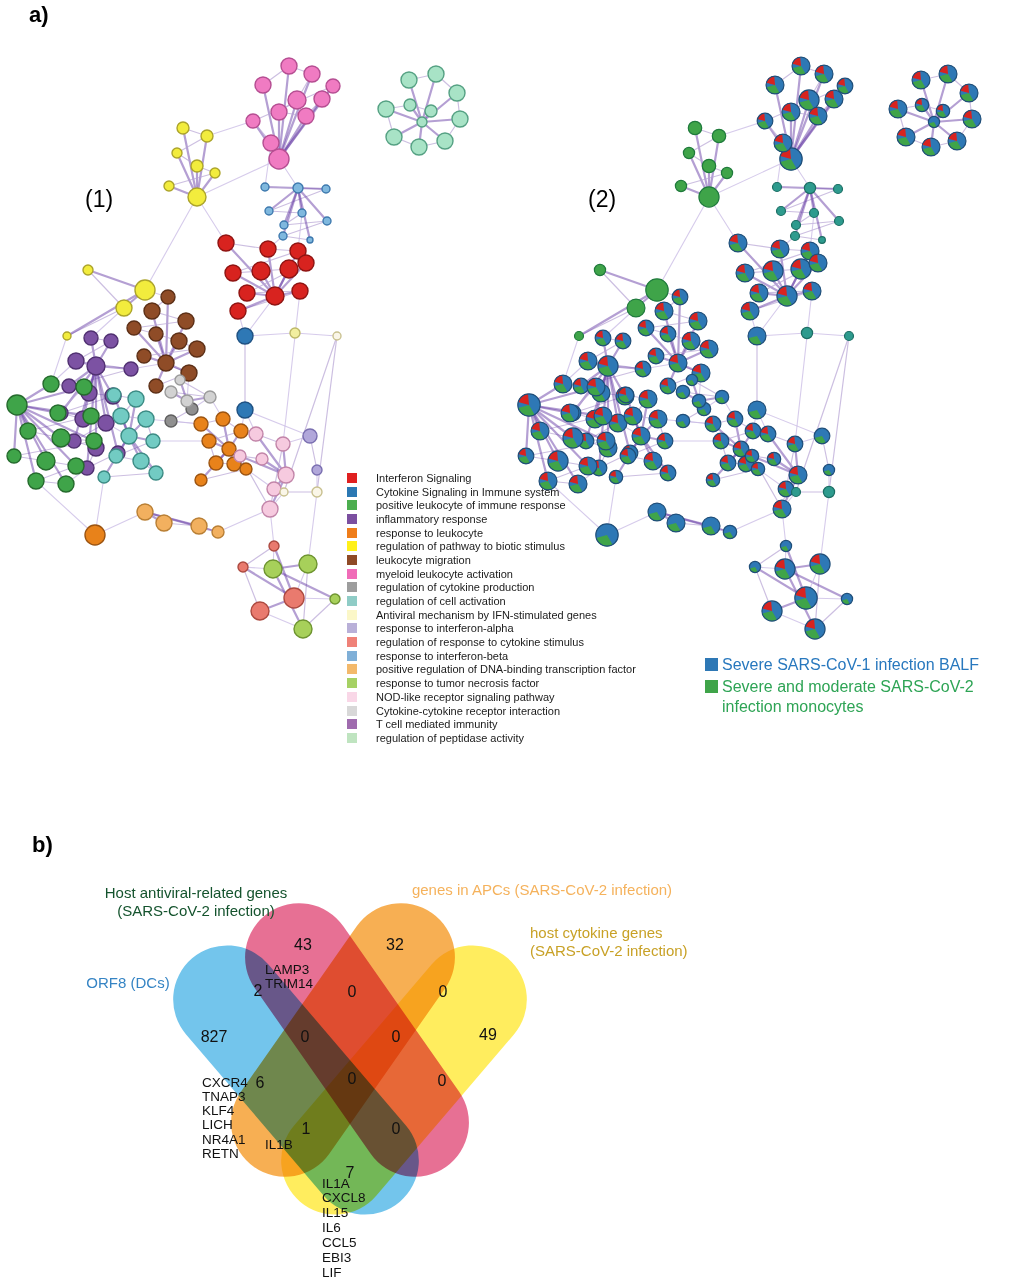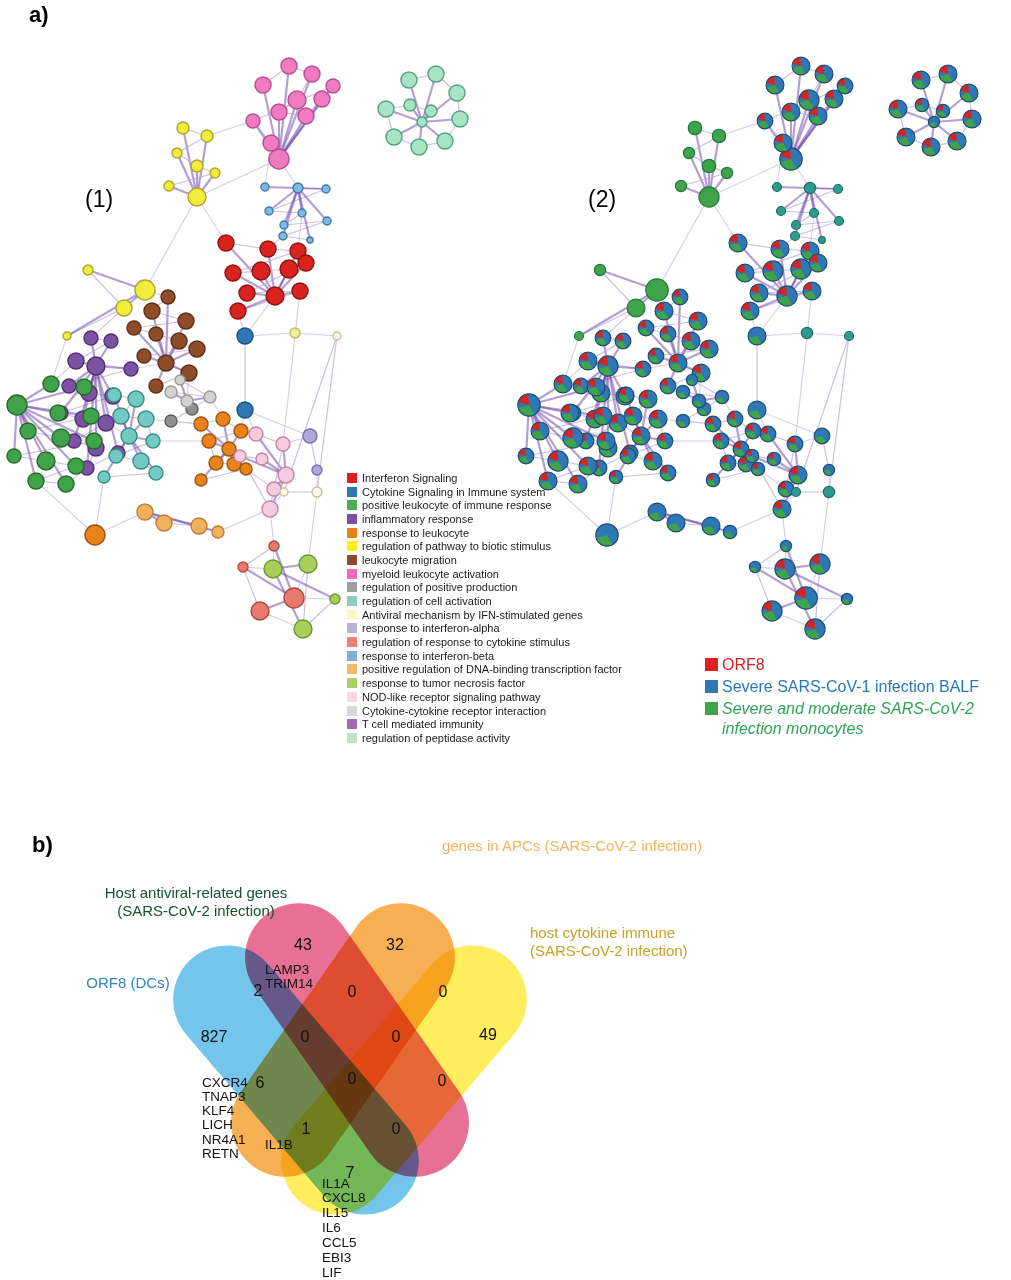--- a/index.html
+++ b/index.html
@@ -2,21 +2,21 @@
 <html><head>
 <meta charset="utf-8">
 <style>
   html,body{margin:0;padding:0;background:#ffffff;}
   .fig{position:relative;width:1011px;height:1280px;background:#fff;
        font-family:"Liberation Sans",sans-serif;overflow:hidden;}
   .fig svg.layer{position:absolute;left:0;top:0;}
   .panel-label{position:absolute;font-weight:bold;font-size:22px;color:#000;}
   .net-label{position:absolute;font-size:23px;color:#000;}
   .pathway-legend{position:absolute;left:347px;top:471px;}
-  .pathway-legend .row{display:flex;align-items:center;height:13.7px;gap:5px;}
+  .pathway-legend .row{display:flex;align-items:center;height:13.7px;gap:19px;}
   .pathway-legend .sq{width:10px;height:10px;flex:0 0 10px;}
   .pathway-legend .lbl{font-size:11px;color:#1a1a1a;white-space:nowrap;}
   .group-legend{position:absolute;left:705px;top:655px;}
   .group-legend .row{display:flex;align-items:flex-start;gap:4px;margin-bottom:2px;}
   .group-legend .sq{width:13px;height:13px;flex:0 0 13px;margin-top:3px;}
   .group-legend .lbl{font-size:16px;line-height:20px;max-width:292px;}
   .venn-label{position:absolute;font-size:15px;line-height:18px;}
   svg text{font-family:"Liberation Sans",sans-serif;}
 </style>
 </head>
@@ -1290,21 +1290,21 @@
       <div class="row">
         <span class="sq" style="background: rgb(143, 74, 38);"></span>
         <span class="lbl">leukocyte migration</span>
       </div>
       <div class="row">
         <span class="sq" style="background: rgb(240, 108, 184);"></span>
         <span class="lbl">myeloid leukocyte activation</span>
       </div>
       <div class="row">
         <span class="sq" style="background: rgb(157, 157, 157);"></span>
-        <span class="lbl">regulation of positive production</span>
+        <span class="lbl">regulation of cytokine production</span>
       </div>
       <div class="row">
         <span class="sq" style="background: rgb(143, 204, 198);"></span>
         <span class="lbl">regulation of cell activation</span>
       </div>
       <div class="row">
         <span class="sq" style="background: rgb(251, 247, 200);"></span>
         <span class="lbl">Antiviral mechanism by IFN-stimulated genes</span>
       </div>
       <div class="row">
@@ -1339,41 +1339,37 @@
         <span class="sq" style="background: rgb(159, 107, 174);"></span>
         <span class="lbl">T cell mediated immunity</span>
       </div>
       <div class="row">
         <span class="sq" style="background: rgb(191, 228, 192);"></span>
         <span class="lbl">regulation of peptidase activity</span>
       </div>
     </div>
   <div class="group-legend" id="gleg">
       <div class="row">
-        <span class="sq" style="background: rgb(224, 32, 32);"></span>
-        <span class="lbl" style="color: rgb(212, 33, 39);">ORF8</span>
-      </div>
-      <div class="row">
         <span class="sq" style="background: rgb(46, 120, 181);"></span>
         <span class="lbl" style="color: rgb(40, 120, 190);">Severe SARS-CoV-1 infection BALF</span>
       </div>
       <div class="row">
         <span class="sq" style="background: rgb(63, 164, 73);"></span>
-        <span class="lbl" style="color: rgb(46, 164, 85); font-style: italic;">Severe and moderate SARS-CoV-2 infection monocytes</span>
+        <span class="lbl" style="color: rgb(46, 164, 85);">Severe and moderate SARS-CoV-2 infection monocytes</span>
       </div>
     </div>
   <div id="vlabels">
       <div class="venn-label" style="color: rgb(53, 132, 196); left: -32px; width: 320px; text-align: center; top: 974px;">
         <div>ORF8 (DCs)</div>
       </div>
       <div class="venn-label" style="color: #14532d; left: 36px; width: 320px; text-align: center; top: 884px;">
         <div>Host antiviral-related genes</div>
         <div>(SARS-CoV-2 infection)</div>
       </div>
-      <div class="venn-label" style="color: rgb(245, 178, 92); left: 382px; width: 320px; text-align: right; top: 837px;">
+      <div class="venn-label" style="color: rgb(245, 178, 92); left: 382px; width: 320px; text-align: center; top: 881px;">
         <div>genes in APCs (SARS-CoV-2 infection)</div>
       </div>
       <div class="venn-label" style="color: rgb(200, 161, 38); left: 530px; width: 240px; text-align: left; top: 924px;">
-        <div>host cytokine immune</div>
+        <div>host cytokine genes</div>
         <div>(SARS-CoV-2 infection)</div>
       </div>
     </div>
 </div>
 
 </body></html>

